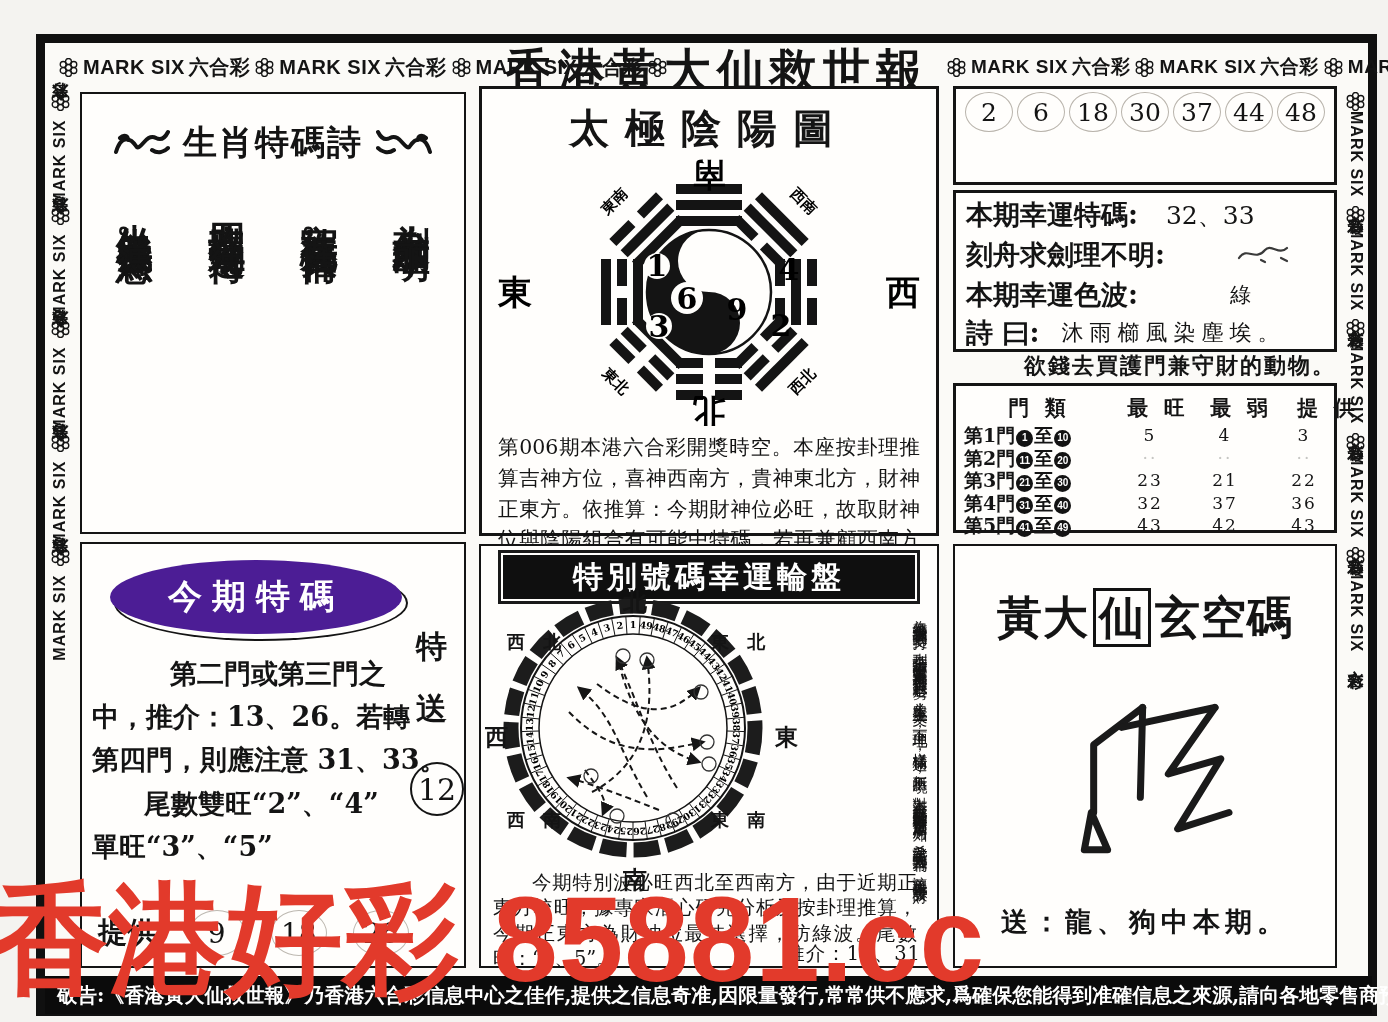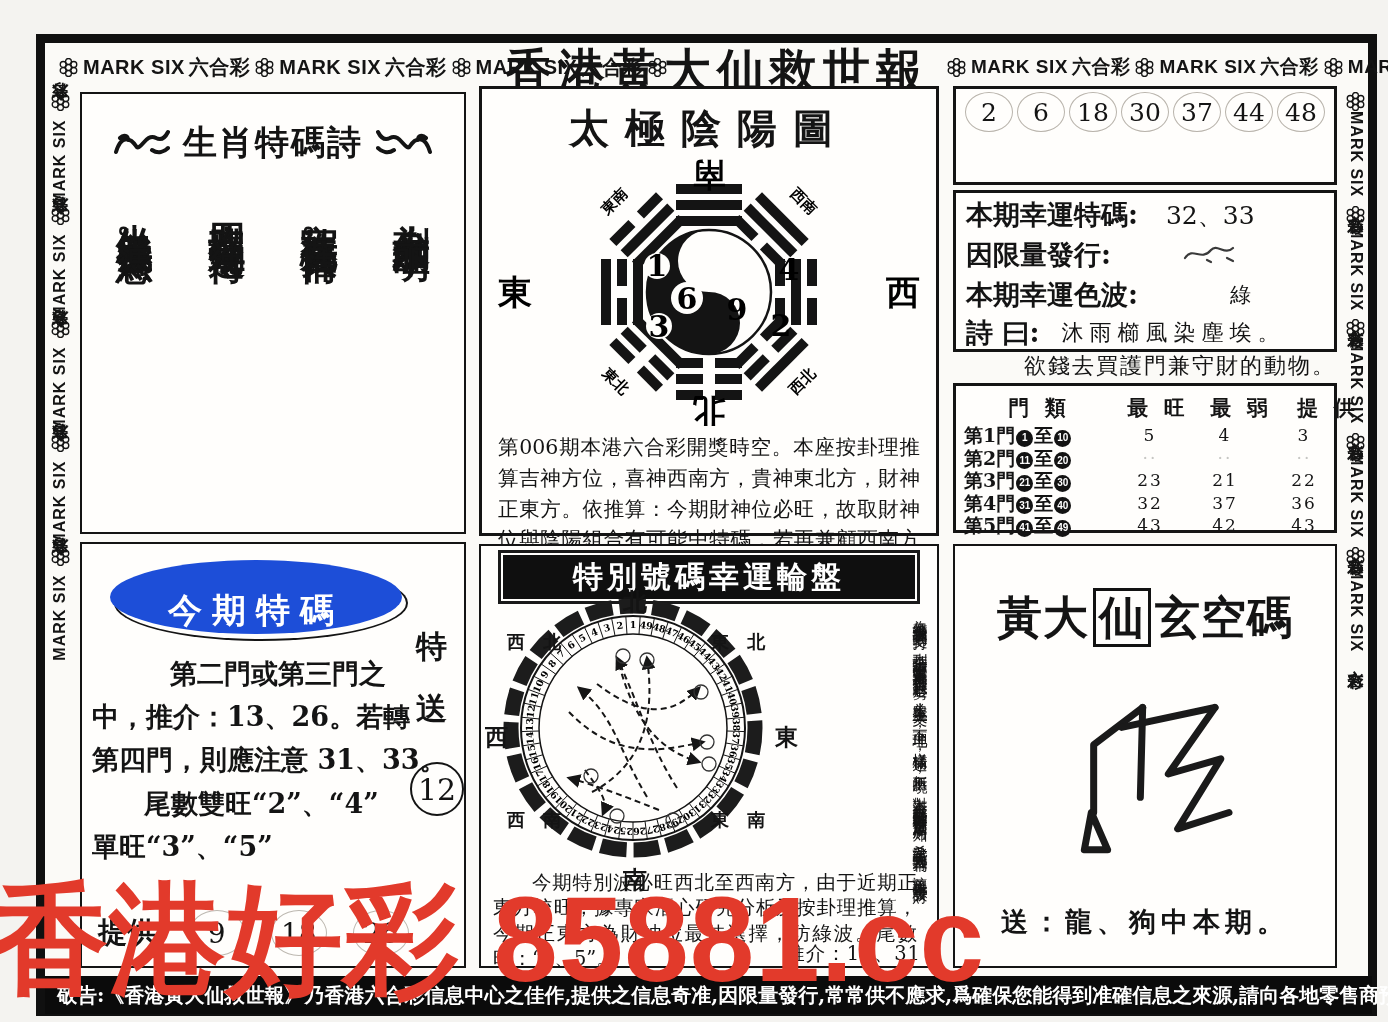--- a/index.html
+++ b/index.html
@@ -54,37 +54,37 @@
   .pred-title{ text-align:center; margin-top:5px; font-size:31px; font-weight:900; letter-spacing:1px; white-space:nowrap;}
   .pred-nums{ display:flex; justify-content:center; gap:4px; margin-top:3px; }
   .circle-num{ width:48px; height:40px; border:1px solid #b9b4ac; border-radius:50%;
     display:flex; align-items:center; justify-content:center; font-size:25px; }
   
   .lucky-box{ left:953px; top:190px; width:384px; height:162px; }
   .lucky-row{ display:flex; align-items:center; padding:4px 10px 0 10px; height:40px; }
   .lucky-label{ font-size:27px; font-weight:900; white-space:nowrap; }
   .lucky-value{ font-size:25px; margin-left:28px; white-space:nowrap; }
   .lucky-row.poemline{ height:36px; }
-  .lucky-extra{ padding-left:68px; font-size:22px; letter-spacing:2px; margin-top:2px; white-space:nowrap;}
+  .lucky-extra{ padding-left:68px; font-size:22px; letter-spacing:2px; margin-top:2px; white-space:nowrap;font-weight:bold;}
   
   .gtable-box{ left:953px; top:383px; width:384px; height:150px; }
   .gt-head{ display:grid; grid-template-columns:150px 72px 78px 80px; font-size:21px; font-weight:900;
     padding:8px 0 2px 8px;gap:8px; }
   .gt-head span{ text-align:center; letter-spacing:4px;}
   .gt-row{ display:grid; grid-template-columns:150px 72px 78px 80px; font-size:17px; padding-left:8px; line-height:22px;}
   .gt-gate{ font-size:19px; font-weight:900; white-space:nowrap; }
   .gt-val{ text-align:center; letter-spacing:2px;}
   .gt-row.faded .gt-val{ color:#c6c6c3; }
   .mini-circle{ display:inline-flex; width:17px; height:17px; border-radius:50%; background:#131313; color:#fff;
     font-family:"Liberation Sans",sans-serif; font-size:10px; font-weight:bold; align-items:center; justify-content:center;
     margin:0 1px; vertical-align:1px;}
   
   .special-box{ left:80px; top:542px; width:386px; height:426px; }
-  .ellipse{ width:292px; height:74px; background:#1d4ed8; border-radius:50%; margin:16px 0 0 28px;
-    display:flex; align-items:flex-end; justify-content:center;
+  .ellipse{ width:292px; height:74px; background:#4c1d95; border-radius:50%; margin:16px 0 0 28px;
+    display:flex; align-items:center; justify-content:center;
     box-shadow:5px 6px 0 -1px #fffefc, 5px 6px 0 1px #141414;}
   .ellipse span{ color:#fff; font-size:34px; font-weight:900; letter-spacing:10px; }
   .special-body{ margin-top:18px; width:318px; font-size:27px; font-weight:700; line-height:1.6; padding-left:10px; white-space:nowrap;}
   .sp-l1{ padding-left:78px; }
   .sp-l4{ padding-left:52px; }
   .special-side{ position:absolute; left:334px; top:82px; display:flex; flex-direction:column; align-items:center; gap:20px;
     font-size:31px; font-weight:900; }
   .special-circle{ position:absolute; left:328px; top:218px; width:54px; height:54px; border:2.5px solid #141414;
     border-radius:50%; display:flex; align-items:center; justify-content:center; font-size:30px; }
   .offer-row{ position:absolute; left:16px; top:366px; display:flex; align-items:center; gap:22px; }
@@ -485,21 +485,21 @@
         <span class="circle-num">48</span>
       </div>
   </div>
 
   <div class="box lucky-box">
       <div class="lucky-row">
         <span class="lucky-label">本期幸運特碼:</span>
         <span class="lucky-value">32、33</span>
       </div>
       <div class="lucky-row">
-        <span class="lucky-label">因限量發行:</span>
+        <span class="lucky-label">刻舟求劍理不明:</span>
         <span style="margin-left: 70px;"><svg width="64" height="26" viewBox="0 0 64 26">
             <path d="M4,18 C12,6 20,22 30,10 C36,3 44,16 52,8 M26,20 l4,2 M46,18 l6,3" fill="none" stroke="#3a3a3a" stroke-width="2.2" stroke-linecap="round"></path>
           </svg></span>
       </div>
       <div class="lucky-row">
         <span class="lucky-label">本期幸運色波:</span>
         <span class="lucky-value" style="font-size: 21px; margin-left: 92px;">綠</span>
       </div>
       <div class="lucky-row poemline">
         <span class="lucky-label">詩 曰:</span>

